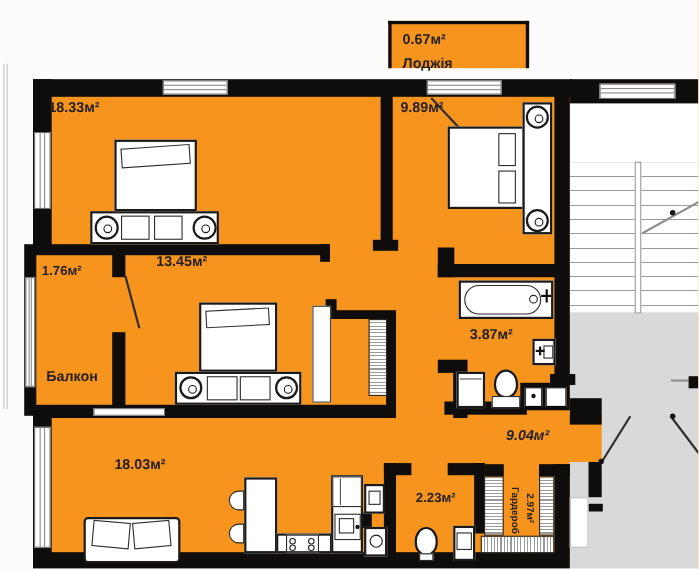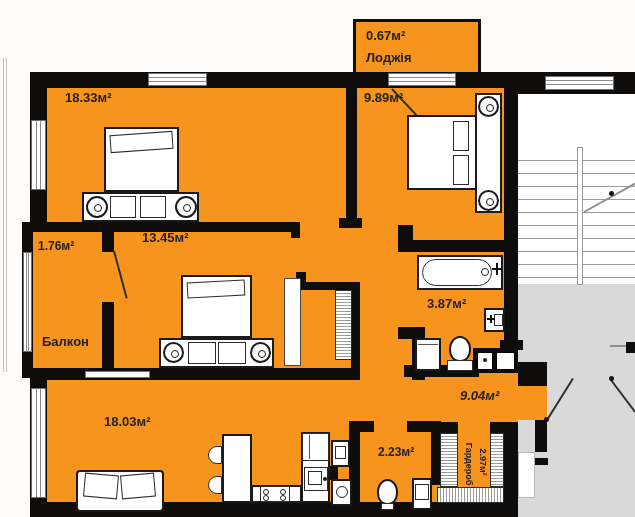--- a/index.html
+++ b/index.html
@@ -48,21 +48,21 @@
   <div class="dot" style="left:609px;top:191px;"></div>
 
   <div class="o" style="left:504px;top:377px;width:43px;height:43px;"></div>
 
   <div class="line" style="left:547px;top:419px;width:49px;transform:rotate(-58deg);"></div>
   <div class="dot" style="left:544px;top:417px;"></div>
   <div class="line" style="left:611px;top:379px;width:40px;transform:rotate(53deg);"></div>
   <div class="dot" style="left:609px;top:376px;"></div>
   <div class="gline" style="left:610px;top:345px;width:16px;"></div>
 
-  <div class="o" style="left:353px;top:19px;width:128px;height:68px;border:3px solid var(--wall);border-bottom:none;">
+  <div class="o" style="left:353px;top:19px;width:128px;height:43px;border:3px solid var(--wall);border-bottom:none;">
     <div class="lbl" style="left:10px;top:7px;">0.67м²</div>
     <div class="lbl" style="left:10px;top:29px;">Лоджія</div>
   </div>
 
   <div>
     <div class="w" style="left:30px;top:72px;width:490px;height:16px;"></div>
     <div class="w" style="left:518px;top:72px;width:117px;height:22px;"></div>
     <div class="w" style="left:30px;top:72px;width:17px;height:158px;"></div>
     <div class="w" style="left:22px;top:222px;width:11px;height:156px;"></div>
     <div class="w" style="left:30px;top:378px;width:17px;height:132px;"></div>
@@ -190,21 +190,21 @@
   <div style="left:473px;top:348px;width:45px;height:25px;background:#0e0d0b;"></div>
   <div style="left:477px;top:352px;width:16px;height:18px;background:#fff;border:1px solid #000;"></div>
   <div class="dot" style="left:483px;top:358px;width:4px;height:4px;"></div>
   <div style="left:496px;top:352px;width:19px;height:18px;background:#fff;border:1px solid #000;"></div>
 
   <div class="hatch-h" style="left:440px;top:433px;width:18px;height:54px;"></div>
   <div class="hatch-h" style="left:490px;top:433px;width:14px;height:54px;"></div>
   <div class="hatch-v" style="left:437px;top:487px;width:67px;height:16px;"></div>
   <div class="white" style="left:518px;top:452px;width:17px;height:46px;border:1px solid #bbb;"></div>
 
-  <div class="lbl" style="left:65px;top:91px;">18.33м²</div>
+  <div class="lbl" style="left:44px;top:91px;">18.33м²</div>
   <div class="lbl" style="left:364px;top:91px;">9.89м²</div>
   <div class="lbl" style="left:142px;top:231px;">13.45м²</div>
   <div class="lbl small" style="left:38px;top:240px;">1.76м²</div>
   <div class="lbl" style="left:42px;top:335px;">Балкон</div>
   <div class="lbl" style="left:427px;top:297px;">3.87м²</div>
   <div class="lbl" style="left:104px;top:415px;">18.03м²</div>
   <div class="lbl" style="left:460px;top:389px;font-style:italic;">9.04м²</div>
   <div class="lbl small" style="left:378px;top:446px;">2.23м²</div>
   <div class="vtext" style="left:468px;top:464px;transform:translate(-50%,-50%) rotate(90deg);">Гардероб</div>
   <div class="vtext" style="left:482px;top:462px;transform:translate(-50%,-50%) rotate(90deg);">2.97м²</div>

